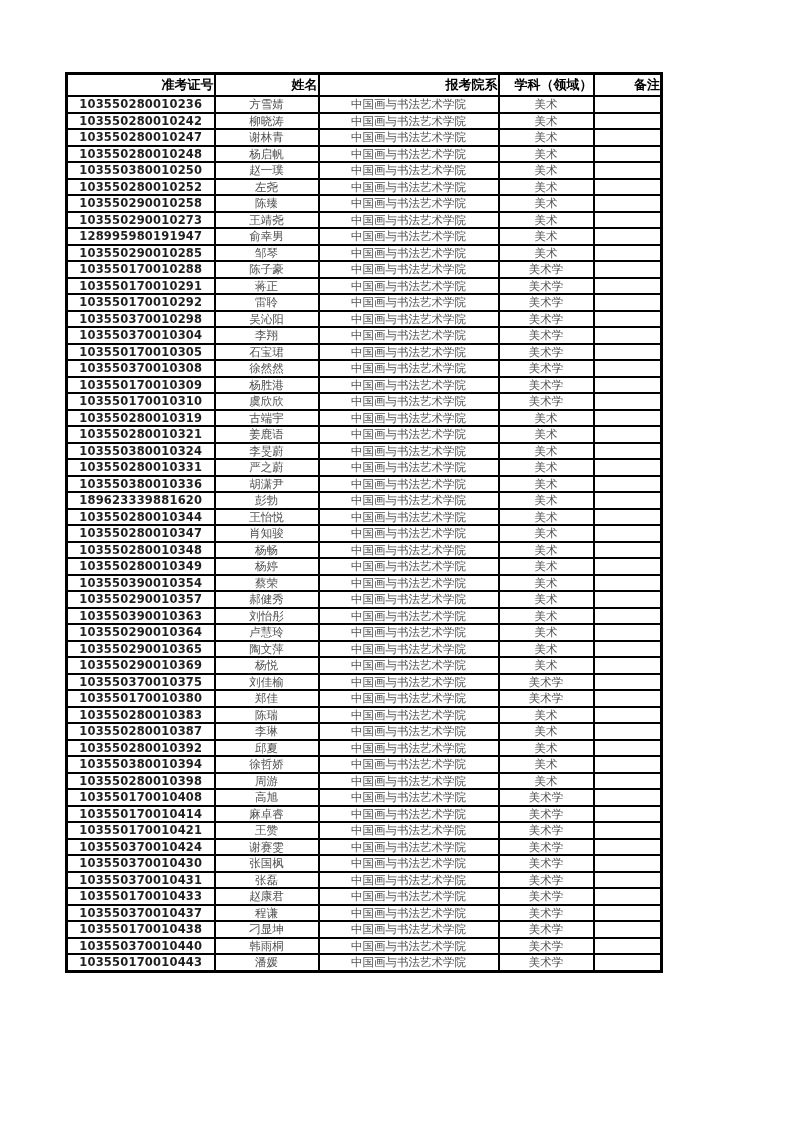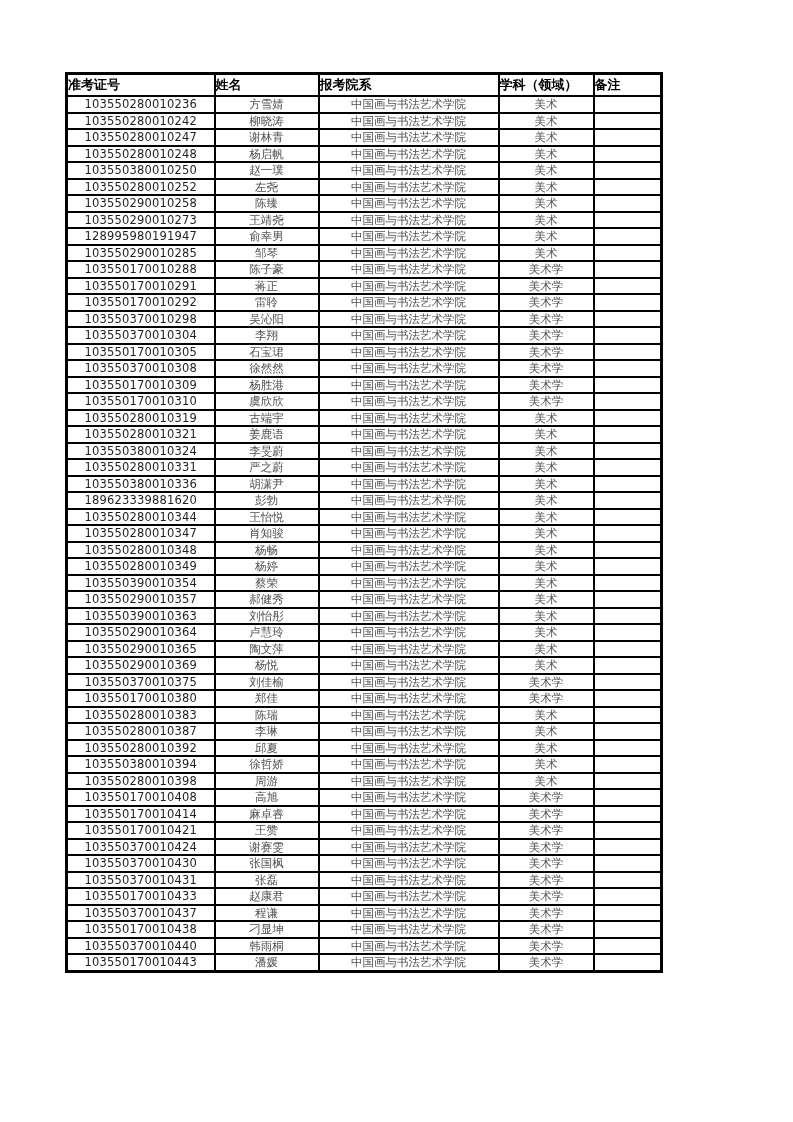--- a/index.html
+++ b/index.html
@@ -30,39 +30,40 @@
   table.candidates col.c-dept { width: 180px; }
   table.candidates col.c-subj { width: 95px;  }
   table.candidates col.c-rem  { width: 68px;  }
   table.candidates th {
     border: 2px solid #000000;
     height: 20px;
     padding: 0;
     font-size: 13px;
     font-weight: bold;
     color: #000000;
-    text-align: left;
+    text-align: right;
     vertical-align: middle;
     white-space: nowrap;
     overflow: hidden;
   }
   table.candidates td {
     border: 2px solid #000000;
     height: 14.5px;
     line-height: 14.5px;
     padding: 0;
     font-size: 11.5px;
     text-align: center;
     vertical-align: middle;
     white-space: nowrap;
     overflow: hidden;
   }
   td.cell-id {
     color: #1f1f1f;
     letter-spacing: 0.2px;
+    font-weight: bold;
   }
   td.cell-name, td.cell-dept, td.cell-subj {
     color: #4f4f4f;
   }
   td.cell-rem {
     color: #4f4f4f;
   }
 </style>
 </head>
 <body>

